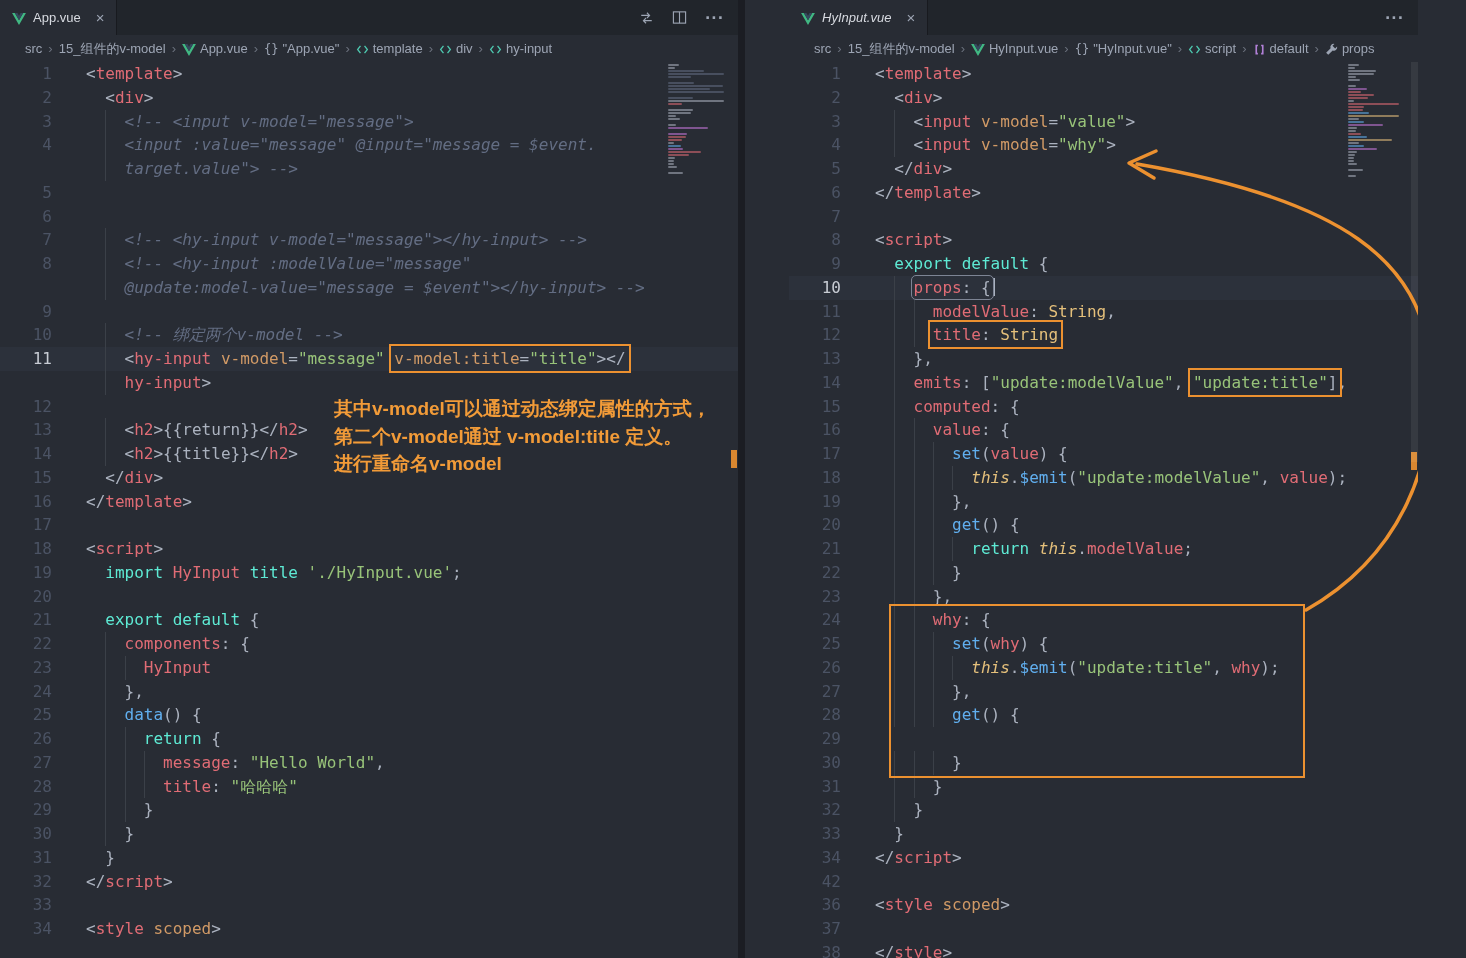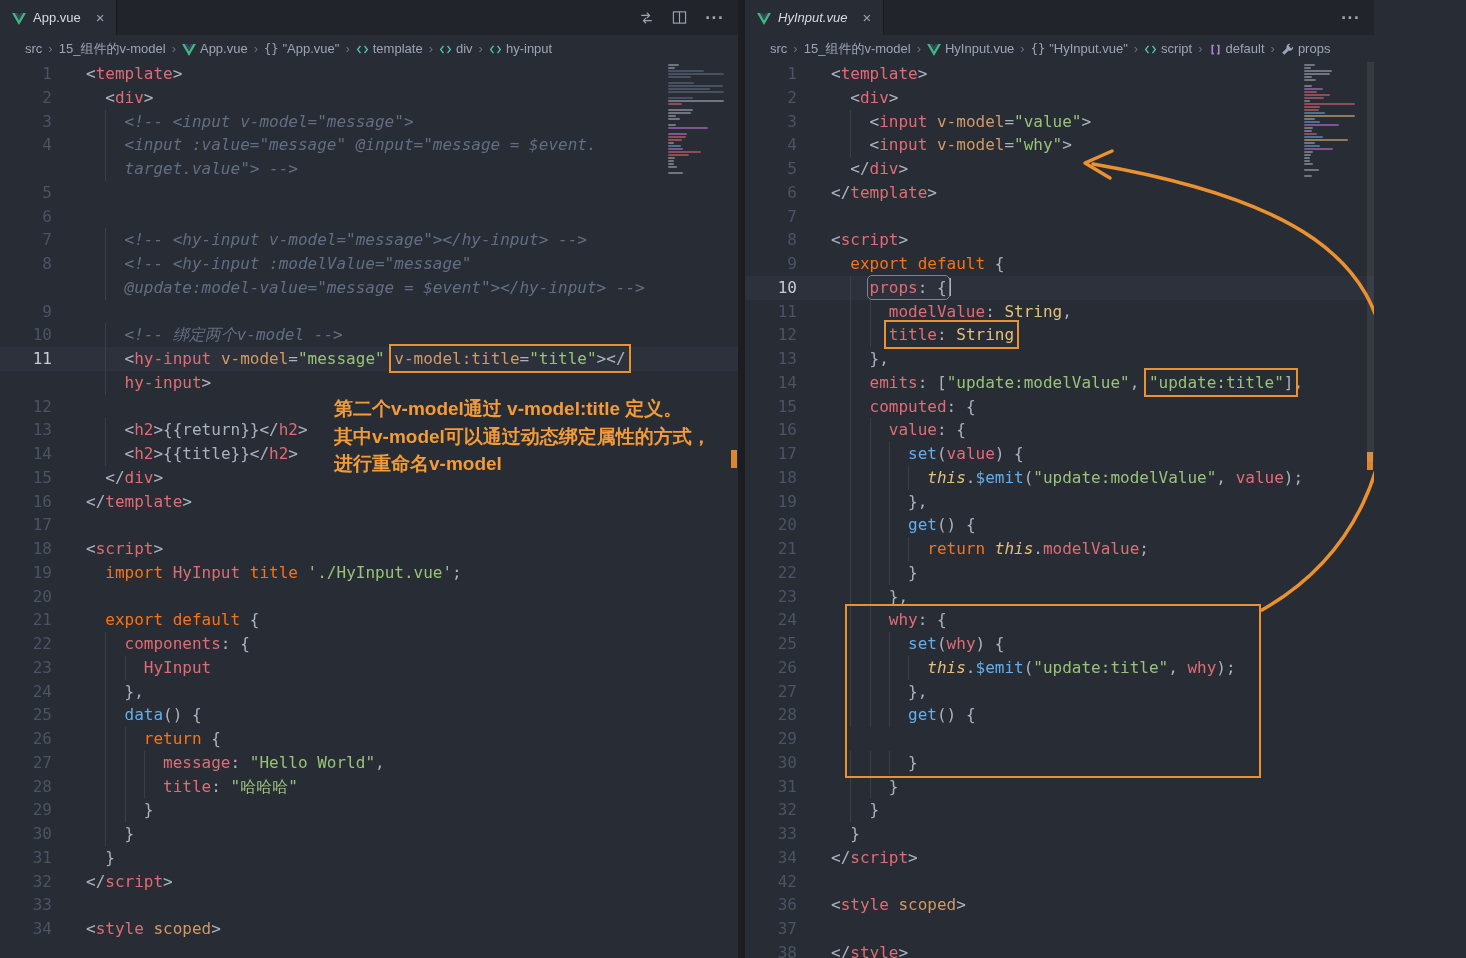--- a/index.html
+++ b/index.html
@@ -3,21 +3,21 @@
 <meta charset="utf-8">
 <style>
   * { box-sizing: border-box; }
   html,body { margin:0; padding:0; }
   body {
     width:1466px; height:958px; overflow:hidden; position:relative;
     background:#282c34; font-family:"DejaVu Sans Mono", monospace;
   }
   .pane { position:absolute; top:0; height:958px; overflow:hidden; background:#282c34; }
   #pane-left  { left:0;    width:738px; }
-  #pane-right { left:745px; width:629px; }
+  #pane-right { left:789px; width:629px; }
   #divider { position:absolute; left:738px; top:0; width:7px; height:958px; background:#1b1d23; }
 
   
   .tabbar { height:35px; background:#21252b; display:flex; align-items:stretch; }
   .tab {
     display:flex; align-items:center; gap:7px; padding:0 12px;
     background:#282c34; color:#d7dae0; font:13px "Liberation Sans", sans-serif;
     border-right:1px solid #181a1f;
   }
   .tab.preview .tab-label { font-style:italic; }
@@ -59,21 +59,21 @@
   #pane-right .ruler-mark { top:452px; }
   .sb { position:absolute; right:0; top:62px; width:7px; height:400px; background:rgba(255,255,255,0.065); }
 
   
   .anno-note { position:absolute; left:334px; top:395px; color:#f29b38;
                font:600 19px/27.5px "Liberation Sans", sans-serif; white-space:nowrap; }
   .why-box { position:absolute; left:100px; top:604px; width:416px; height:174px;
              border:2px solid #ec9130; pointer-events:none; }
   .arrow { position:absolute; left:0; top:0; pointer-events:none; }
 </style>
-<style>.tk-p{color:#abb2bf}.tk-t{color:#e06c75}.tk-a{color:#d19a66}.tk-s{color:#98c379}.tk-c{color:#636d83}.tk-k{color:#f97316}.tk-f{color:#61afef}.tk-pr{color:#e06c75}.tk-ty{color:#e5c07b}.tk-th{color:#e5c07b}.tk-v{color:#e06c75}.tk-w{color:#abb2bf}</style></head>
+<style>.tk-p{color:#abb2bf}.tk-t{color:#e06c75}.tk-a{color:#d19a66}.tk-s{color:#98c379}.tk-c{color:#636d83}.tk-k{color:#5eead4}.tk-f{color:#61afef}.tk-pr{color:#e06c75}.tk-ty{color:#e5c07b}.tk-th{color:#e5c07b}.tk-v{color:#e06c75}.tk-w{color:#abb2bf}</style></head>
 <body>
 
 <div class="pane" id="pane-left">
   <div class="tabbar">
     <div class="tab active">
       <span class="tab-icon"><svg width="14" height="12" viewBox="0 0 261 226">
             <path fill="#41b883" d="M261 0L130.5 226 0 0h52.2l78.3 135.5L208.8 0z"></path>
             <path fill="#35495e" d="M208.8 0L130.5 135.5 52.2 0h48.3l30 52 29.7-52z"></path>
           </svg></span>
       <span class="tab-label">App.vue</span>
@@ -208,22 +208,22 @@
       <div class="mmbar" style="top: 87px; width: 32.55px; background: rgb(224, 108, 117);"></div>
       <div class="mmbar" style="top: 90px; width: 21px; background: rgb(224, 108, 117);"></div>
       <div class="mmbar" style="top: 93px; width: 7.35px; background: rgb(171, 178, 191);"></div>
       <div class="mmbar" style="top: 96px; width: 6px; background: rgb(171, 178, 191);"></div>
       <div class="mmbar" style="top: 99px; width: 6px; background: rgb(171, 178, 191);"></div>
       <div class="mmbar" style="top: 102px; width: 9.45px; background: rgb(171, 178, 191);"></div>
       <div class="mmbar" style="top: 108px; width: 14.7px; background: rgb(171, 178, 191);"></div>
     </div>
   <div class="ruler-mark"></div>
   <div class="anno-note" id="note-left">
+      <div>其中v-model可以通过动态绑定属性的方式，</div>
       <div>第二个v-model通过 v-model:title 定义。</div>
-      <div>其中v-model可以通过动态绑定属性的方式，</div>
       <div>进行重命名v-model</div>
     </div>
 </div>
 
 <div id="divider"></div>
 
 <div class="pane" id="pane-right">
   <div class="tabbar">
     <div class="tab preview">
       <span class="tab-icon"><svg width="14" height="12" viewBox="0 0 261 226">

